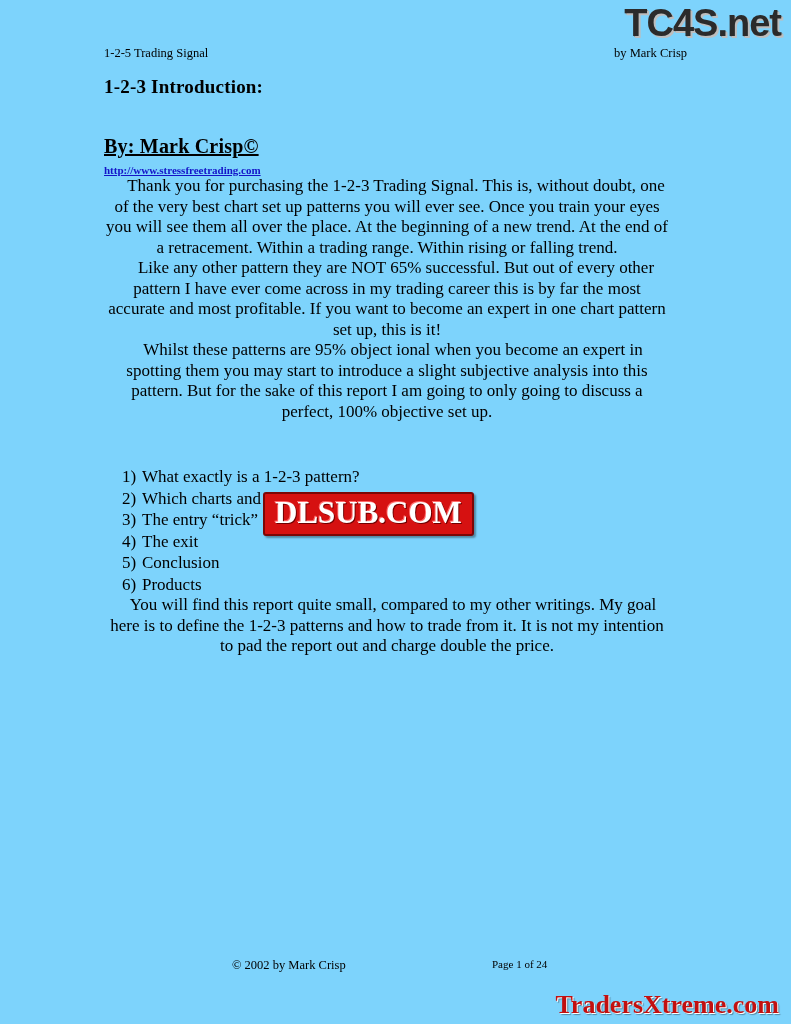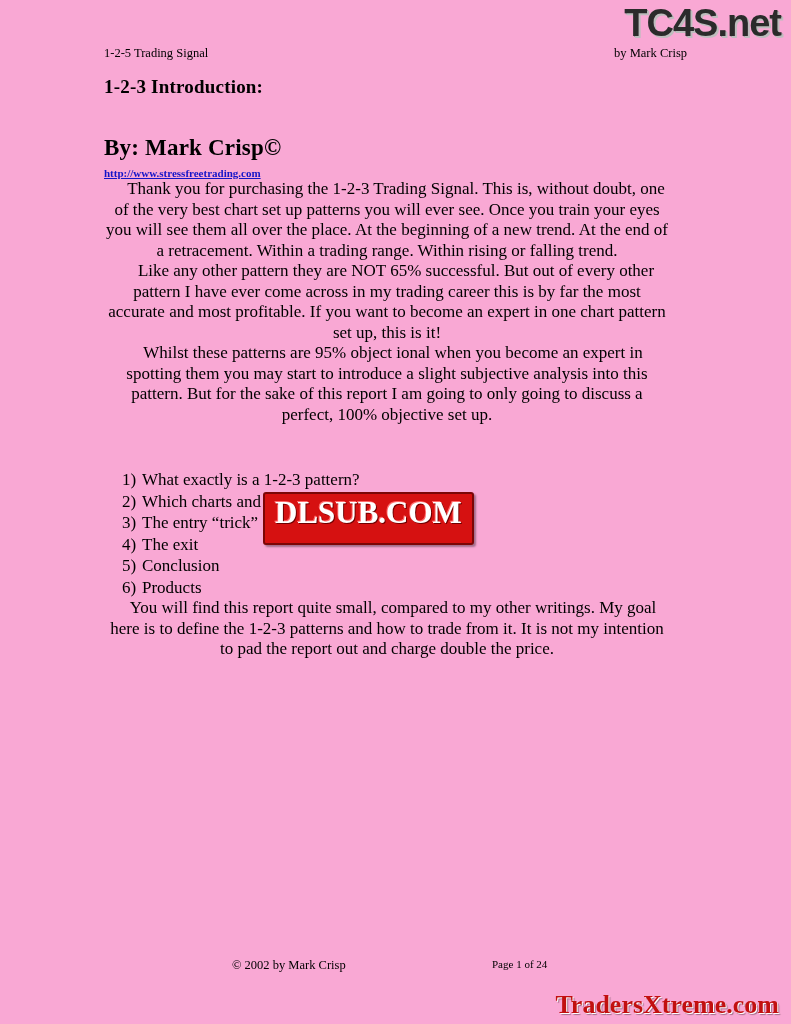--- a/index.html
+++ b/index.html
@@ -4,21 +4,21 @@
 <style>
   html, body {
     margin: 0;
     padding: 0;
     background: #8a8a8a;
   }
   #page {
     position: relative;
     width: 791px;
     height: 1024px;
-    background: #f9a8d4;
+    background: #7dd3fc;
     overflow: hidden;
     font-family: "Liberation Serif", serif;
     color: #000000;
   }
 
   
   .wm-top {
     position: absolute;
     top: 2px;
     right: 10px;
@@ -27,21 +27,21 @@
     font-size: 38px;
     letter-spacing: -1px;
     color: #2b2b2b;
     text-shadow: 2px 2px 0 #bdbdbd, 1px 1px 0 #9a9a9a;
     user-select: none;
   }
   .wm-center {
     position: absolute;
     left: 263px;
     top: 492px;
-    padding: 2px 10px 13px 10px;
+    padding: 2px 10px 4px 10px;
     background: #d61111;
     border: 2px solid #7c0606;
     border-radius: 3px;
     font-family: "Liberation Serif", serif;
     font-weight: bold;
     font-size: 31px;
     line-height: 34px;
     color: #ffffff;
     letter-spacing: 0px;
     text-shadow: 1px 1px 0 #6e0000, -1px -1px 0 #ff6b6b;
@@ -91,22 +91,23 @@
   }
   h1.title {
     font-family: Liberation Serif, serif;
     font-size: 19px;
     font-weight: bold;
     margin: 0 0 0 0;
     letter-spacing: 0.2px;
   }
   .byline {
     margin-top: 37px;
-    font-size: 23px;
-    font-weight: bold;
+    font-size: 20px;
+    font-weight: bold;
+    text-decoration: underline;
     letter-spacing: 0.2px;
   }
   .link {
     display: block;
     margin-top: 6px;
     font-size: 11px;
     font-weight: bold;
     color: #1414c8;
     text-decoration: underline;
   }

